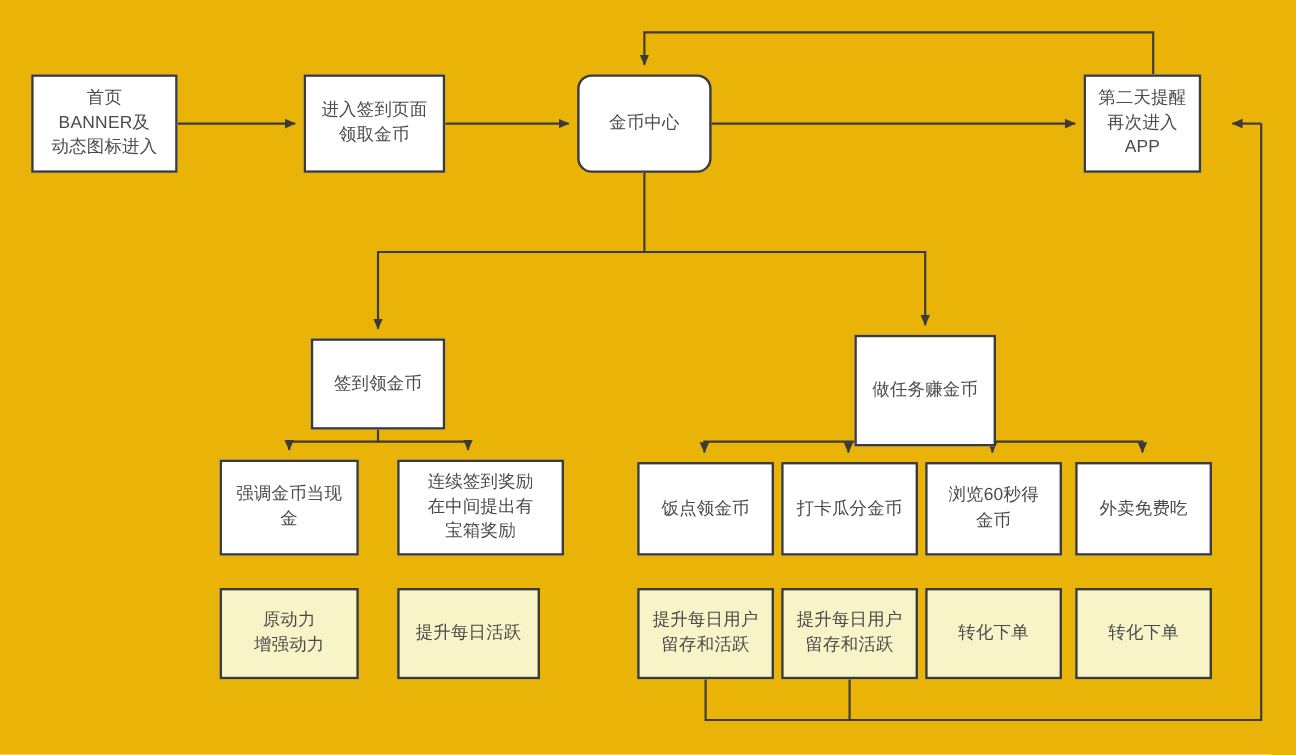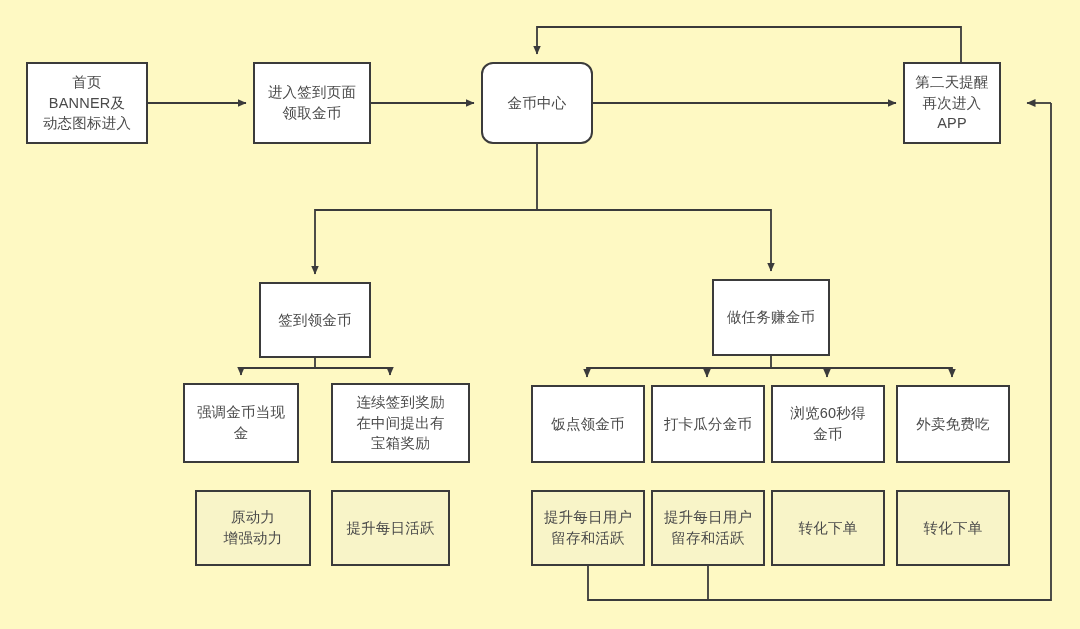--- a/index.html
+++ b/index.html
@@ -7,21 +7,21 @@
     padding: 0;
     background: #ffffff;
   }
   body {
     font-family: "Liberation Sans", "DejaVu Sans", sans-serif;
   }
   #canvas {
     position: relative;
     width: 1080px;
     height: 629px;
-    background: #fef9c3;
+    background: #eab308;
     overflow: hidden;
   }
   .node {
     position: absolute;
     box-sizing: border-box;
     border: 2px solid #3b3b3b;
     background: #ffffff;
     display: flex;
     align-items: center;
     justify-content: center;
@@ -84,32 +84,32 @@
   <div id="nodes">
       <div class="node" style="left: 26px; top: 62px; width: 122px; height: 82px;"><span>首页
 BANNER及
 动态图标进入</span></div>
       <div class="node" style="left: 253px; top: 62px; width: 118px; height: 82px;"><span>进入签到页面
 领取金币</span></div>
       <div class="node" style="left: 481px; top: 62px; width: 112px; height: 82px; border-radius: 12px;"><span>金币中心</span></div>
       <div class="node" style="left: 903px; top: 62px; width: 98px; height: 82px; align-items: center;"><span>第二天提醒
 再次进入APP</span></div>
       <div class="node" style="left: 259px; top: 282px; width: 112px; height: 76px;"><span>签到领金币</span></div>
-      <div class="node" style="left: 712px; top: 279px; width: 118px; height: 77px;"><span>做任务赚金币</span></div>
+      <div class="node" style="left: 712px; top: 279px; width: 118px; height: 93px;"><span>做任务赚金币</span></div>
       <div class="node" style="left: 183px; top: 383px; width: 116px; height: 80px;"><span>强调金币当现
 金</span></div>
       <div class="node" style="left: 331px; top: 383px; width: 139px; height: 80px;"><span>连续签到奖励
 在中间提出有
 宝箱奖励</span></div>
       <div class="node" style="left: 531px; top: 385px; width: 114px; height: 78px;"><span>饭点领金币</span></div>
       <div class="node" style="left: 651px; top: 385px; width: 114px; height: 78px;"><span>打卡瓜分金币</span></div>
       <div class="node" style="left: 771px; top: 385px; width: 114px; height: 78px;"><span>浏览60秒得
 金币</span></div>
       <div class="node" style="left: 896px; top: 385px; width: 114px; height: 78px;"><span>外卖免费吃</span></div>
-      <div class="node accent" style="left: 195px; top: 490px; width: 116px; height: 76px;"><span>原动力
+      <div class="node accent" style="left: 183px; top: 490px; width: 116px; height: 76px;"><span>原动力
 增强动力</span></div>
       <div class="node accent" style="left: 331px; top: 490px; width: 119px; height: 76px;"><span>提升每日活跃</span></div>
       <div class="node accent" style="left: 531px; top: 490px; width: 114px; height: 76px;"><span>提升每日用户
 留存和活跃</span></div>
       <div class="node accent" style="left: 651px; top: 490px; width: 114px; height: 76px;"><span>提升每日用户
 留存和活跃</span></div>
       <div class="node accent" style="left: 771px; top: 490px; width: 114px; height: 76px;"><span>转化下单</span></div>
       <div class="node accent" style="left: 896px; top: 490px; width: 114px; height: 76px;"><span>转化下单</span></div>
     </div>
 </div>

